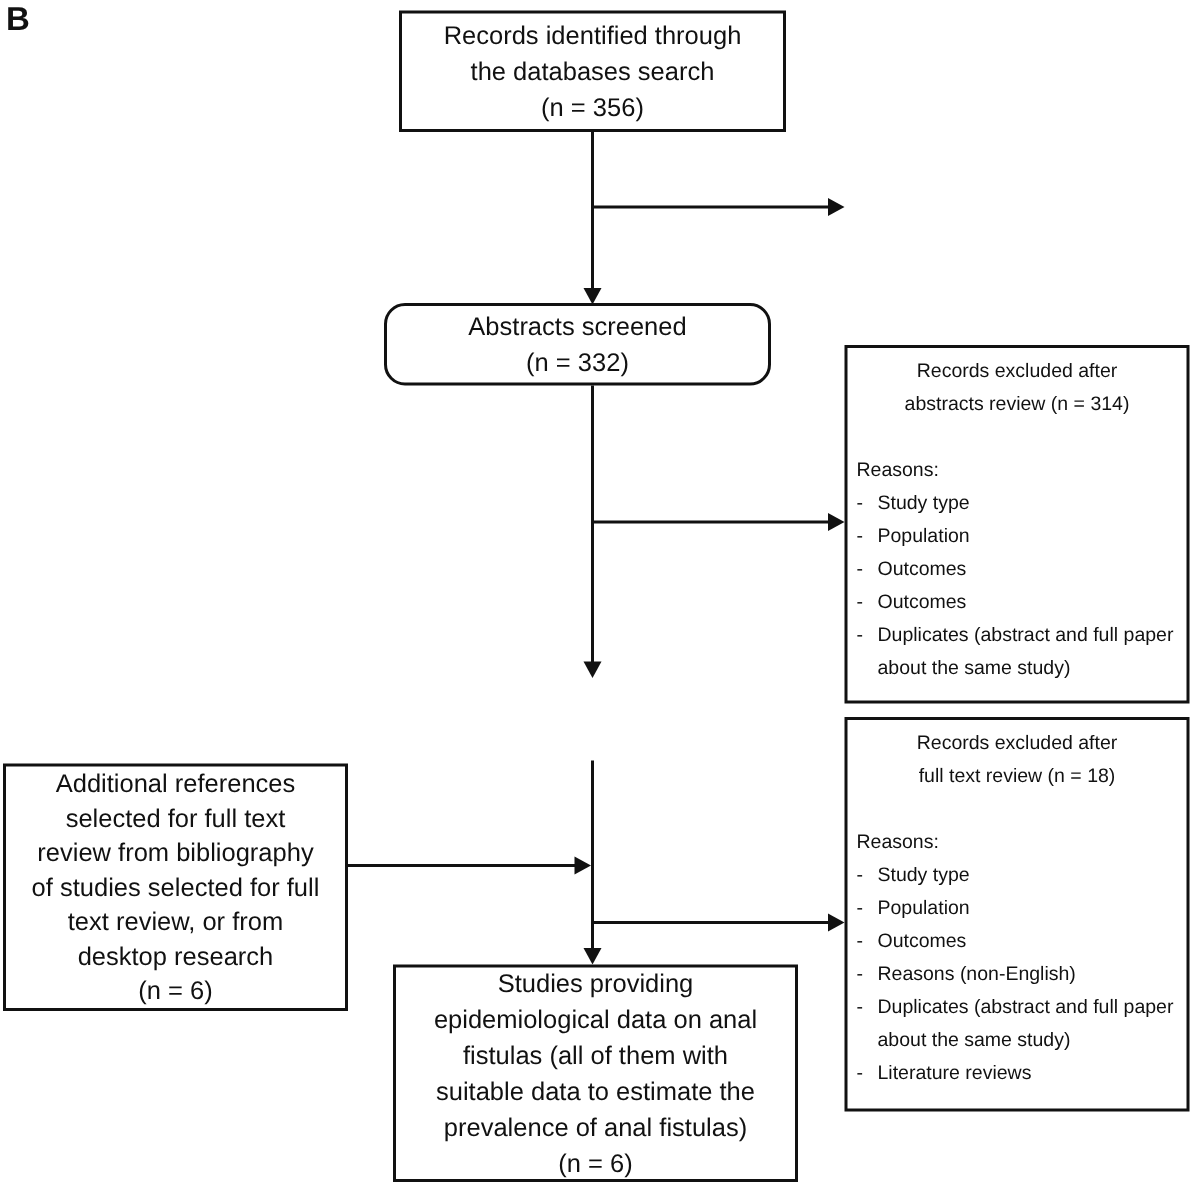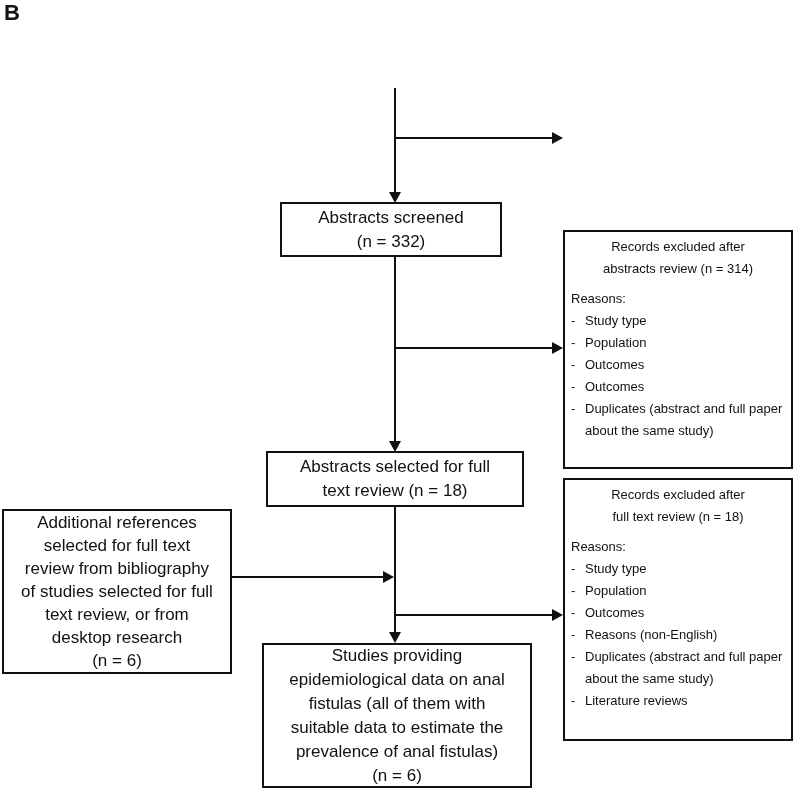--- a/index.html
+++ b/index.html
@@ -38,21 +38,21 @@
   .node-text.tight { line-height: 23px; }
   .excl {
     padding: 4px 6px;
     font-size: 13px;
     line-height: 22px;
   }
   .excl-title {
     text-align: center;
     white-space: pre-line;
   }
-  .excl-label { margin-top: 8px; }
+  .excl-label { margin-top: 22px; }
   .reason { display: flex; }
   .bullet { width: 14px; flex: 0 0 14px; }
   .reason-text { flex: 1; }
   .vline, .hline { position: absolute; background: #111111; }
   .vline { width: 2px; }
   .hline { height: 2px; }
   .ah-down {
     position: absolute;
     width: 0; height: 0;
     border-left: 6px solid transparent;
@@ -67,30 +67,31 @@
     border-left: 11px solid #111111;
   }
 </style>
 </head>
 <body>
 
 <div class="canvas">
 
   <div class="panel-label">B</div>
 
+  <div class="node center-text" style="left:266px; top:7px; width:258px; height:81px;">
+    <div class="node-text">Records identified through
+the databases search
+(n = 356)</div>
+  </div>
 
-  <div class="node center-text" style="left:280px; top:202px; width:222px; height:55px;">
+  <div class="node center-text" style="left:256px; top:202px; width:258px; height:55px;border-radius:14px;">
     <div class="node-text">Abstracts screened
 (n = 332)</div>
   </div>
 
-  <div class="node center-text" style="left:266px; top:451px; width:258px; height:56px;">
-    <div class="node-text">Abstracts selected for full
-text review (n = 18)</div>
-  </div>
 
   <div class="node center-text" style="left:262px; top:643px; width:270px; height:145px;">
     <div class="node-text">Studies providing
 epidemiological data on anal
 fistulas (all of them with
 suitable data to estimate the
 prevalence of anal fistulas)
 (n = 6)</div>
   </div>
 

